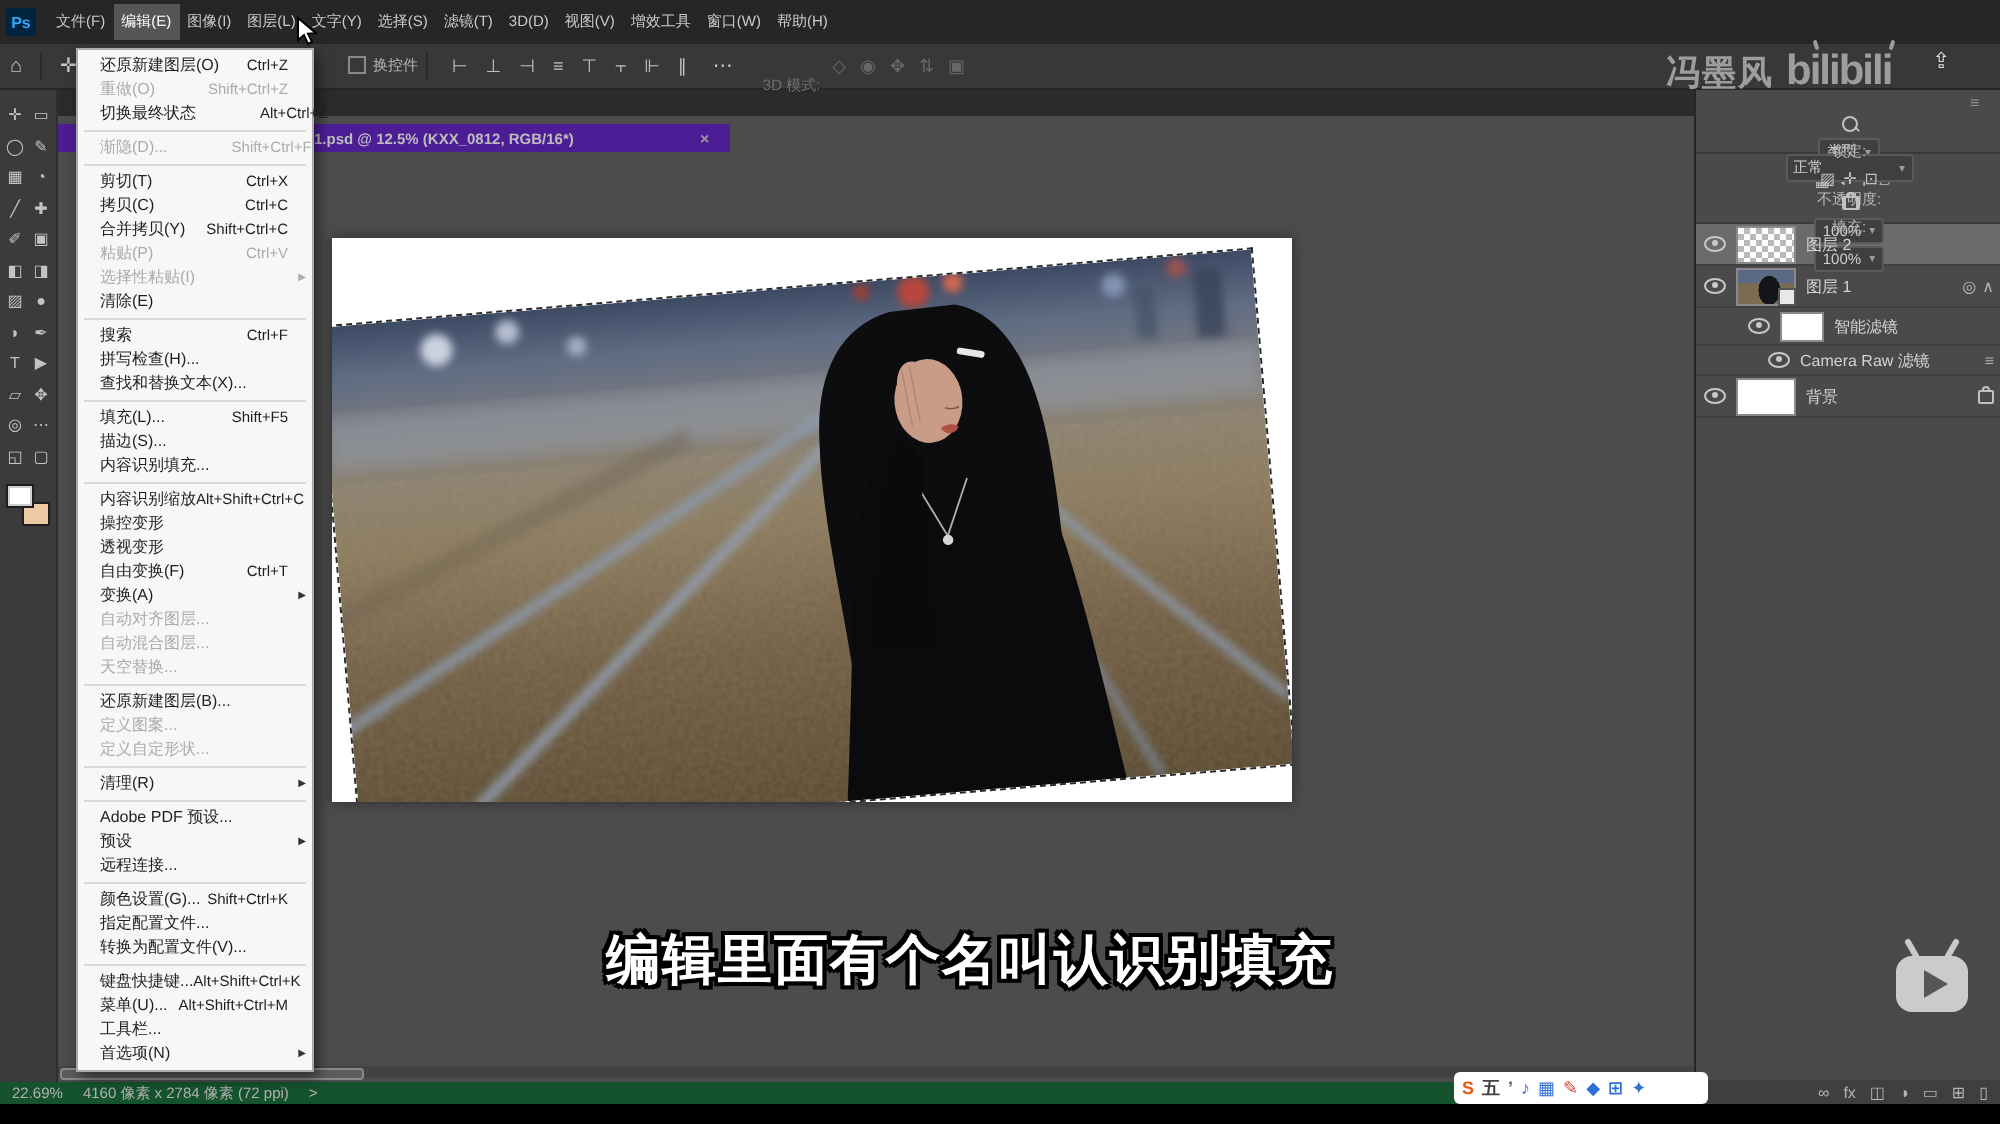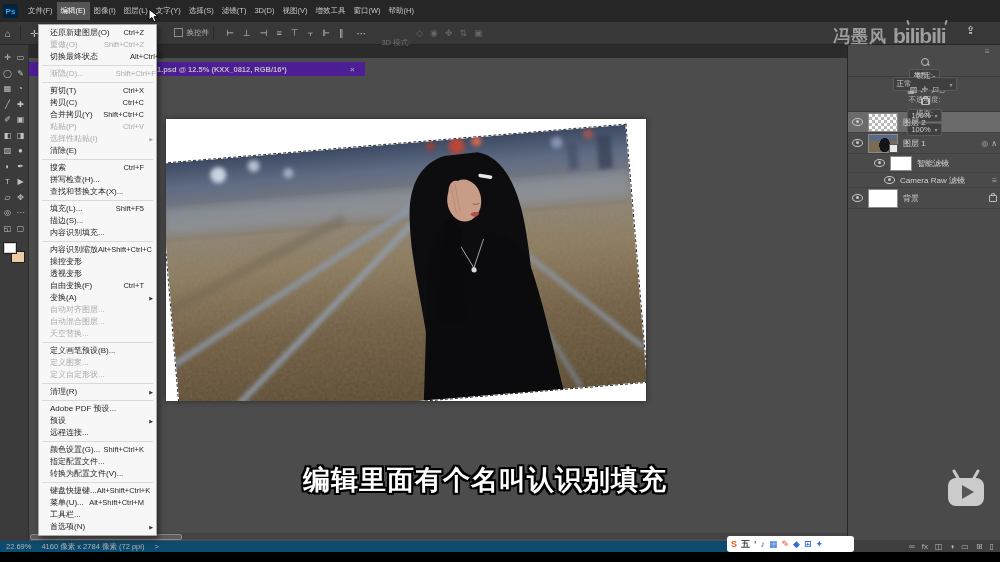--- a/index.html
+++ b/index.html
@@ -41,21 +41,21 @@
   
   #canvas{position:absolute;left:28px;top:58px;width:819px;height:483px;background:#4c4c4c;z-index:1;}
   #doc{position:absolute;left:138px;top:61px;width:480px;height:282px;background:#ffffff;
        overflow:hidden;box-shadow:0 0 6px rgba(0,0,0,.45);}
   #photo{position:absolute;left:-8px;top:44px;width:468px;height:258px;
          transform:rotate(-4.8deg);transform-origin:0 0;
          border:1px dashed #2a2a2a;box-shadow:0 0 0 1px rgba(255,255,255,.85);}
   
   #hscroll{position:absolute;left:28px;top:533px;width:819px;height:6px;background:#434343;z-index:2;}
   #hscroll .thumb{position:absolute;left:2px;top:1px;width:150px;height:4px;background:#5c5c5c;border-radius:2px;}
-  #statusbar{position:absolute;left:0;top:541px;width:847px;height:11px;background:#0c4a6e;
+  #statusbar{position:absolute;left:0;top:541px;width:847px;height:11px;background:#14532d;
              display:flex;align-items:center;gap:10px;color:#b2b2b2;font-size:7.5px;z-index:3;}
   #statusbar .zoomv{margin-left:6px;}
   #letterbox{position:absolute;left:0;top:552px;width:1000px;height:10px;background:#000;z-index:50;}
   
   #rightpanel{position:absolute;left:847px;top:44px;width:153px;height:497px;background:#4a4a4a;
               border-left:1px solid #252525;z-index:3;color:#c8c8c8;font-size:8px;}
   .lp-row{display:flex;align-items:center;padding:0 4px;flex-direction:column;}
   .lp-filter{height:18px;border-bottom:1px solid #3a3a3a;gap:3px;margin-top:14px;}
   .mag{width:6px;height:6px;border:1px solid #c0c0c0;border-radius:50%;position:relative;flex:none;}
   .mag::after{content:'';position:absolute;left:5px;top:5px;width:3px;height:1px;background:#c0c0c0;transform:rotate(45deg);}
@@ -526,21 +526,21 @@
     </div>
     <div class="mi disabled">
       <span class="lab">自动混合图层...</span>
       <span class="sc"></span>
     </div>
     <div class="mi disabled sep-after">
       <span class="lab">天空替换...</span>
       <span class="sc"></span>
     </div>
     <div class="mi">
-      <span class="lab">定义画笔预设(B)...</span>
+      <span class="lab">还原新建图层(B)...</span>
       <span class="sc"></span>
     </div>
     <div class="mi disabled">
       <span class="lab">定义图案...</span>
       <span class="sc"></span>
     </div>
     <div class="mi disabled sep-after">
       <span class="lab">定义自定形状...</span>
       <span class="sc"></span>
     </div>

